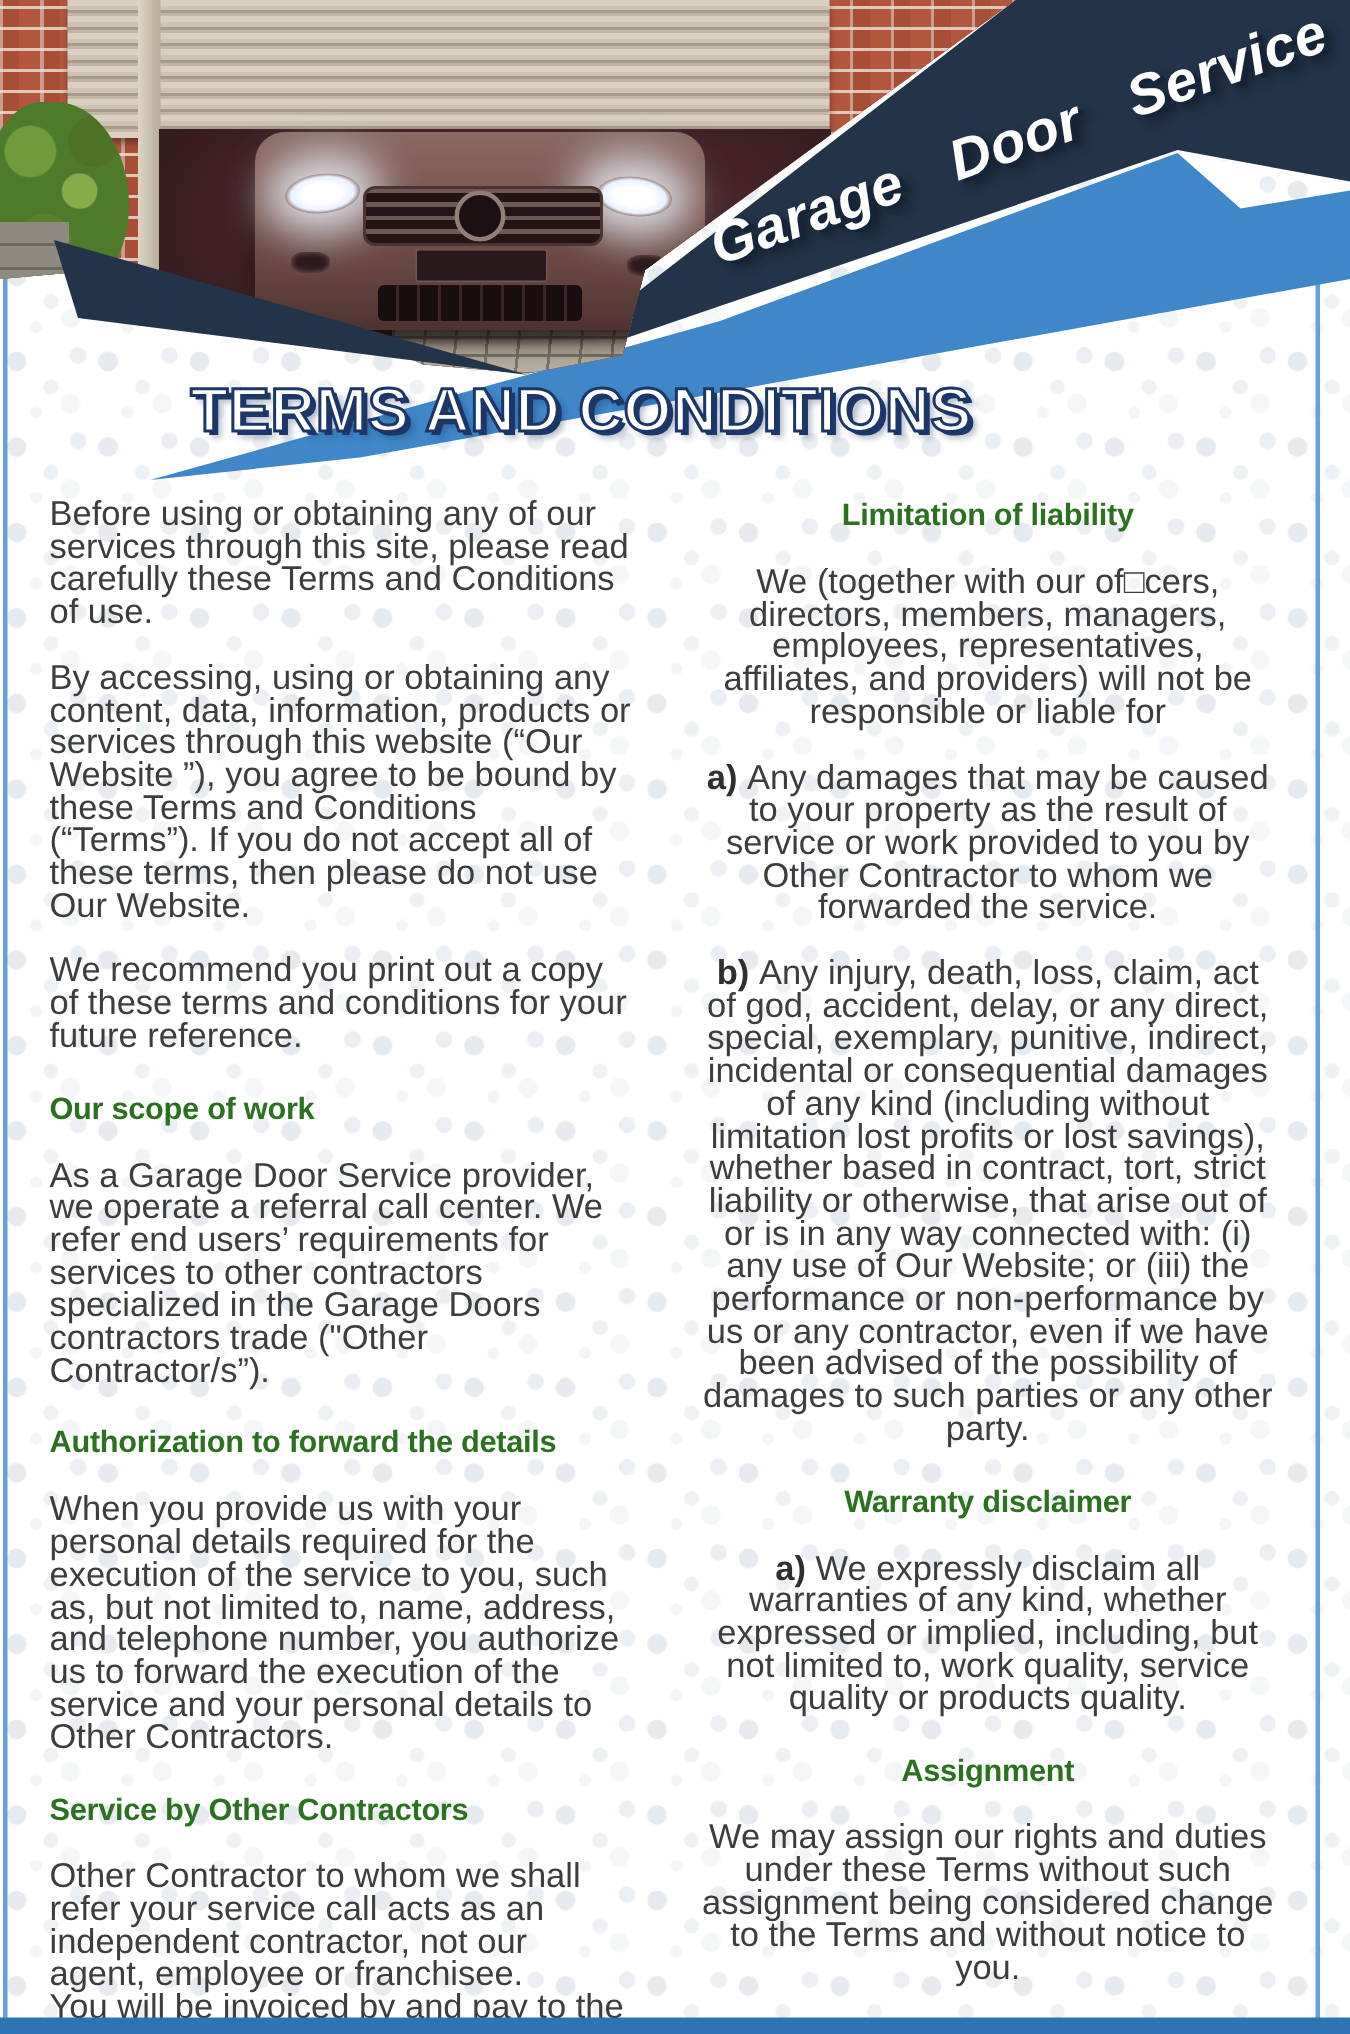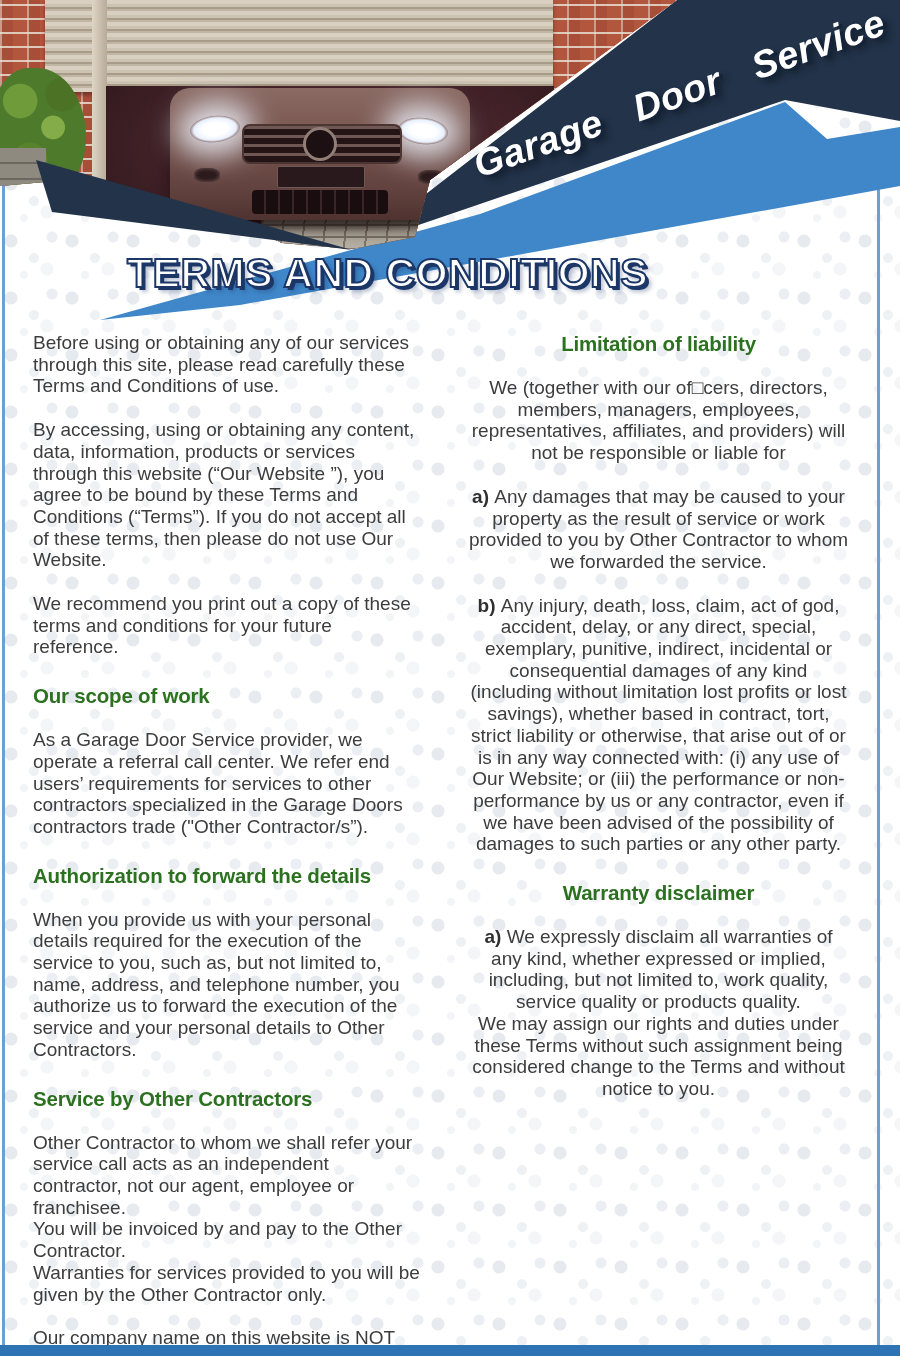--- a/index.html
+++ b/index.html
@@ -142,21 +142,21 @@
 
   
   .cols{
     position:absolute;left:33px;top:332px;width:817px;z-index:2;
     display:flex;gap:46px;
   }
   .col{flex:0 0 auto;}
   .col-left{width:388px;}
   .col-right{width:383px;text-align:center;}
   .body-p{
-    margin:0 0 22px 0;font-size:19px;line-height:21.7px;color:#3d3d3d;
+    margin:0 0 22px 0;font-size:23px;line-height:21.7px;color:#3d3d3d;
     white-space:pre-line;
   }
   .body-p.tight{margin-bottom:0;}
   .body-p b{color:#2f2f2f;}
   .sec-h{
     margin:26px 0 21px 0;font-size:20.5px;font-weight:bold;letter-spacing:-.2px;
     color:var(--heading-green,#2c7120);white-space:nowrap;
   }
   .col .sec-h:first-child,.col .body-p:first-child{margin-top:0;}
 </style>
@@ -215,18 +215,19 @@
 Warranties for services provided to you will be given by the Other Contractor only.</p>
         <p class="body-p">Our company name on this website is NOT our legal name and we use it ONLY for advertising purposes.</p>
       </div>
     <div class="col col-right" id="col-right">
         <h3 class="sec-h">Limitation of liability</h3>
         <p class="body-p">We (together with our of□cers, directors, members, managers, employees, representatives, affiliates, and providers) will not be responsible or liable for</p>
         <p class="body-p"><b>a) </b>Any damages that may be caused to your property as the result of service or work provided to you by Other Contractor to whom we forwarded the service.</p>
         <p class="body-p"><b>b) </b>Any injury, death, loss, claim, act of god, accident, delay, or any direct, special, exemplary, punitive, indirect, incidental or consequential damages of any kind (including without limitation lost profits or lost savings), whether based in contract, tort, strict liability or otherwise, that arise out of or is in any way connected with: (i) any use of Our Website; or (iii) the performance or non-performance by us or any contractor, even if we have been advised of the possibility of damages to such parties or any other party.</p>
         <h3 class="sec-h">Warranty disclaimer</h3>
         <p class="body-p tight"><b>a) </b>We expressly disclaim all warranties of any kind, whether expressed or implied, including, but not limited to, work quality, service quality or products quality.</p>
+        <h3 class="sec-h">Assignment</h3>
         <p class="body-p">We may assign our rights and duties under these Terms without such assignment being considered change to the Terms and without notice to you.</p>
       </div>
   </main>
 
   <div class="footer-bar"></div>
 </div>
 
 </body></html>

